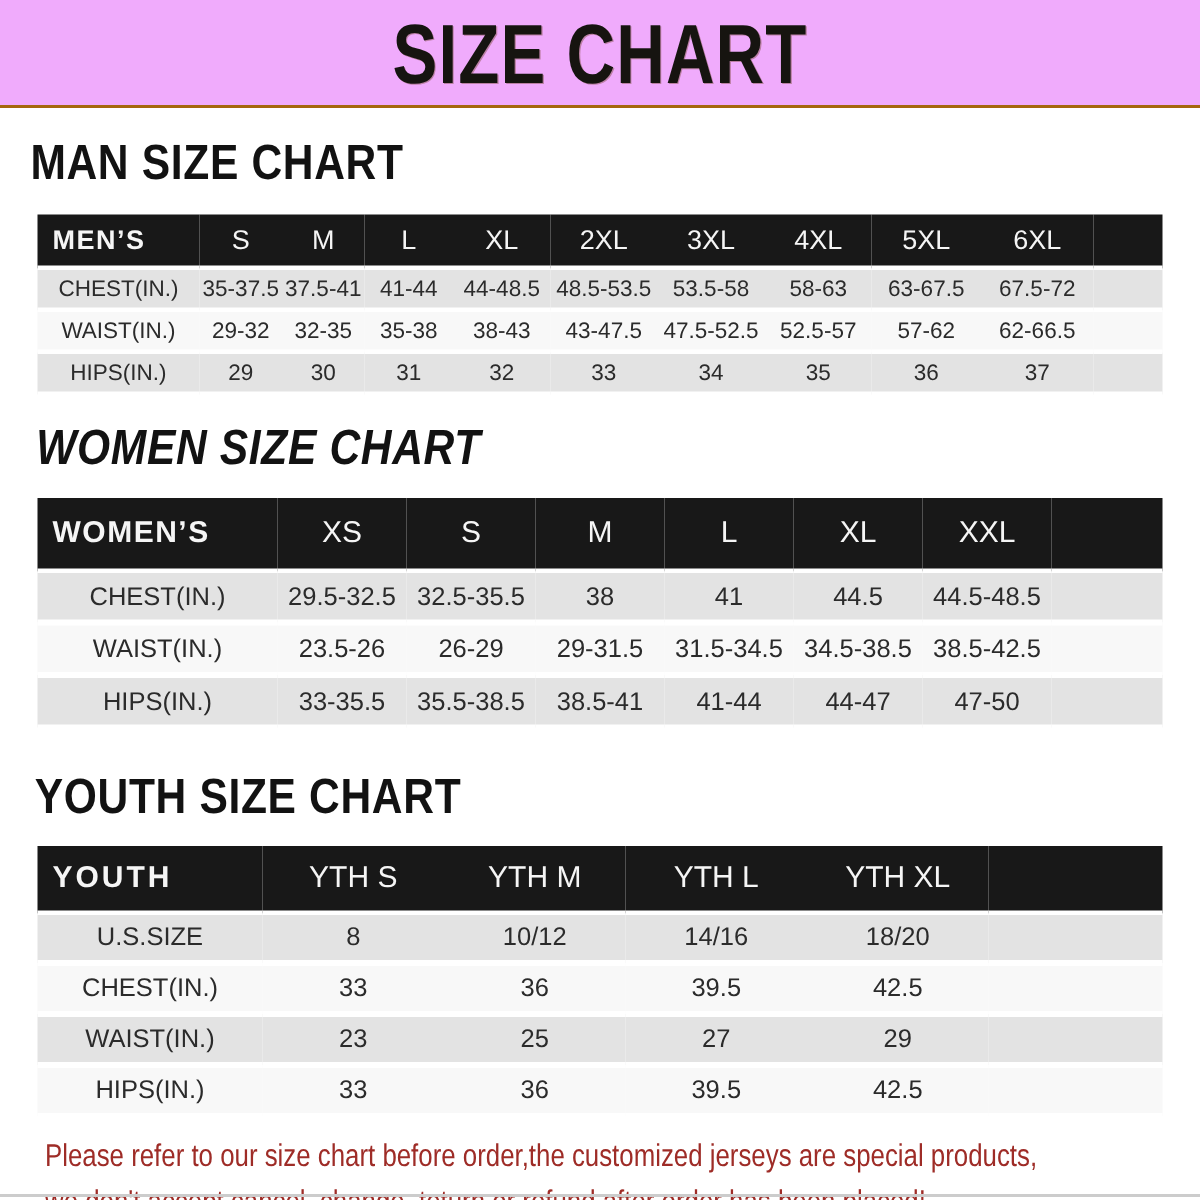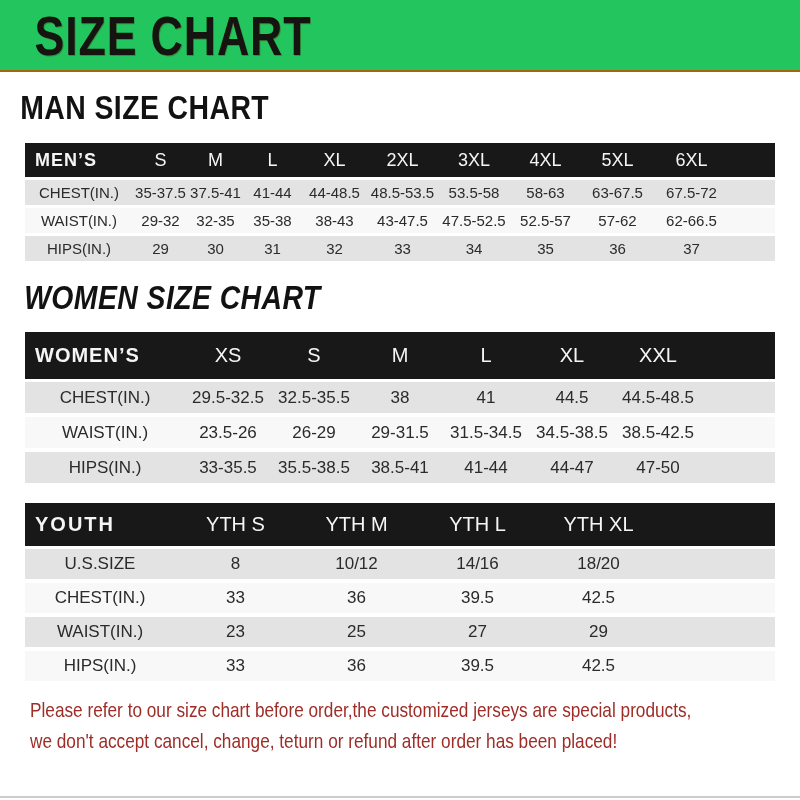--- a/index.html
+++ b/index.html
@@ -8,25 +8,25 @@
     height: 800px;
     background: #ffffff;
     font-family: "Liberation Sans", sans-serif;
     position: relative;
     overflow: hidden;
   }
 
   
   .banner {
     height: 70px;
-    background: #22c55e;
+    background: #f0abfc;
     border-bottom: 2px solid #a5660e;
     display: flex;
     align-items: center;
-    justify-content: flex-start;
+    justify-content: center;
   }
   .banner-title {
     display: inline-block;
     font-size: 56px;
     font-weight: bold;
     color: #161410;
     letter-spacing: 1px;
     transform: scaleX(0.80);
     white-space: nowrap;
     text-shadow: 1px 1px 0 rgba(90,50,0,.35);
@@ -264,20 +264,23 @@
           <td>41-44</td>
           <td>44-47</td>
           <td>47-50</td>
           <td></td>
         </tr>
       </tbody>
     </table>
 </section>
 
 <section>
+  <h2 class="section-heading" id="youth-heading">
+    <span>YOUTH SIZE CHART</span>
+  </h2>
   <table class="size-table t-youth">
       <colgroup>
         <col style="width: 150px;">
         <col style="width: 121px;">
         <col style="width: 121px;">
         <col style="width: 121px;">
         <col style="width: 121px;">
         <col style="width: 116px;">
       </colgroup>
       <thead>

